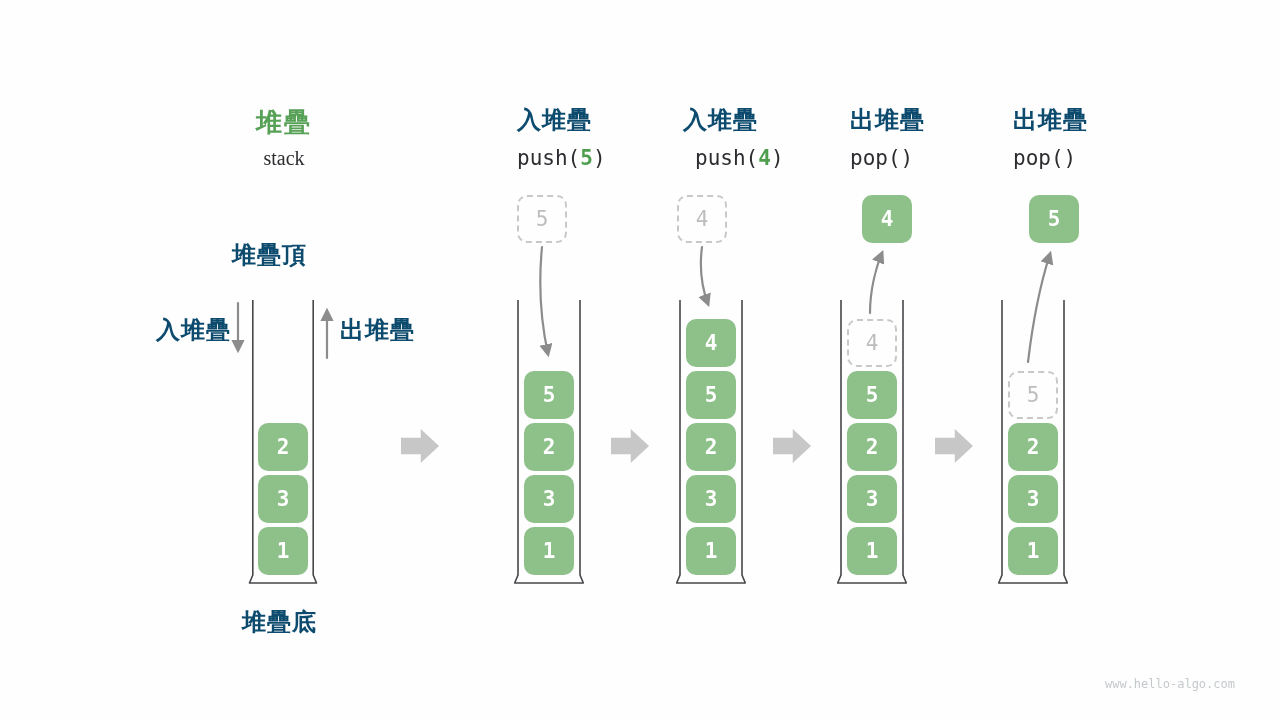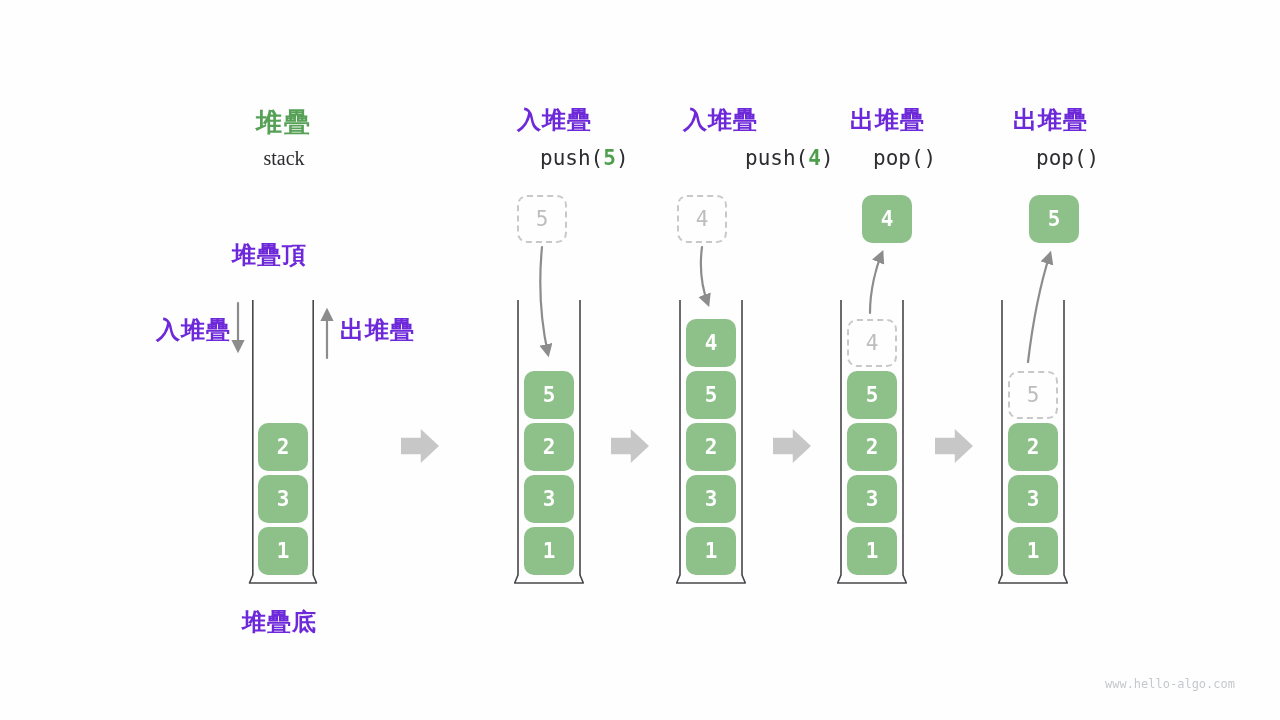--- a/index.html
+++ b/index.html
@@ -5,27 +5,27 @@
   html,body{margin:0;padding:0;}
   body{
     width:1280px;height:720px;background:#fefefe;overflow:hidden;
     font-family:"Liberation Sans",sans-serif;
     position:relative;
   }
   .canvas{position:absolute;left:0;top:0;width:1280px;height:720px;}
   svg.overlay{position:absolute;left:0;top:0;width:1280px;height:720px;}
 
   
-  .cjk{position:absolute;font-weight:700;color:#6d28d9;font-size:24px;line-height:1;letter-spacing:1px;white-space:nowrap;}
+  .cjk{position:absolute;font-weight:700;color:#0c4a6e;font-size:24px;line-height:1;letter-spacing:1px;white-space:nowrap;}
   .title-zh{position:absolute;left:214px;top:105px;width:140px;text-align:center;
             font-weight:700;font-size:26px;color:#56a156;letter-spacing:2px;}
   .title-en{position:absolute;left:214px;top:147px;width:140px;text-align:center;
             font-family:Liberation Serif, serif;font-size:20px;color:#2d2d31;}
   .code{position:absolute;top:146px;font-family:"DejaVu Sans Mono",monospace;
-        font-size:21px;color:#2d2d31;white-space:nowrap;margin-left:23px;}
+        font-size:21px;color:#2d2d31;white-space:nowrap;}
   .code .arg{color:#4e9e4e;font-weight:700;}
   .hdr{top:108px;}
 
   
   .cell{
     position:absolute;width:50px;height:48px;border-radius:10px;
     background:#8ec08a;color:#ffffff;
     font-family:"DejaVu Sans Mono",monospace;font-weight:700;font-size:21px;
     text-align:center;line-height:48px;
   }
@@ -80,21 +80,21 @@
     </g>
   </svg>
 
   <div class="title-zh">堆疊</div>
   <div class="title-en">stack</div>
 
   <div class="cjk hdr" style="left:517px">入堆疊</div>
   <div class="code" style="left:517px"><span>push(</span><span class="arg">5</span><span>)</span></div>
 
   <div class="cjk hdr" style="left:683px">入堆疊</div>
-  <div class="code" style="left:722px"><span>push(</span><span class="arg">4</span><span>)</span></div>
+  <div class="code" style="left:695px"><span>push(</span><span class="arg">4</span><span>)</span></div>
 
   <div class="cjk hdr" style="left:850px">出堆疊</div>
   <div class="code" style="left:850px"><span>pop()</span><span class="arg"></span><span></span></div>
 
   <div class="cjk hdr" style="left:1013px">出堆疊</div>
   <div class="code" style="left:1013px"><span>pop()</span><span class="arg"></span><span></span></div>
 
   <div class="cjk" style="left:232px;top:243px">堆疊頂</div>
   <div class="cjk" style="left:242px;top:610px">堆疊底</div>
   <div class="cjk" style="left:156px;top:318px">入堆疊</div>

